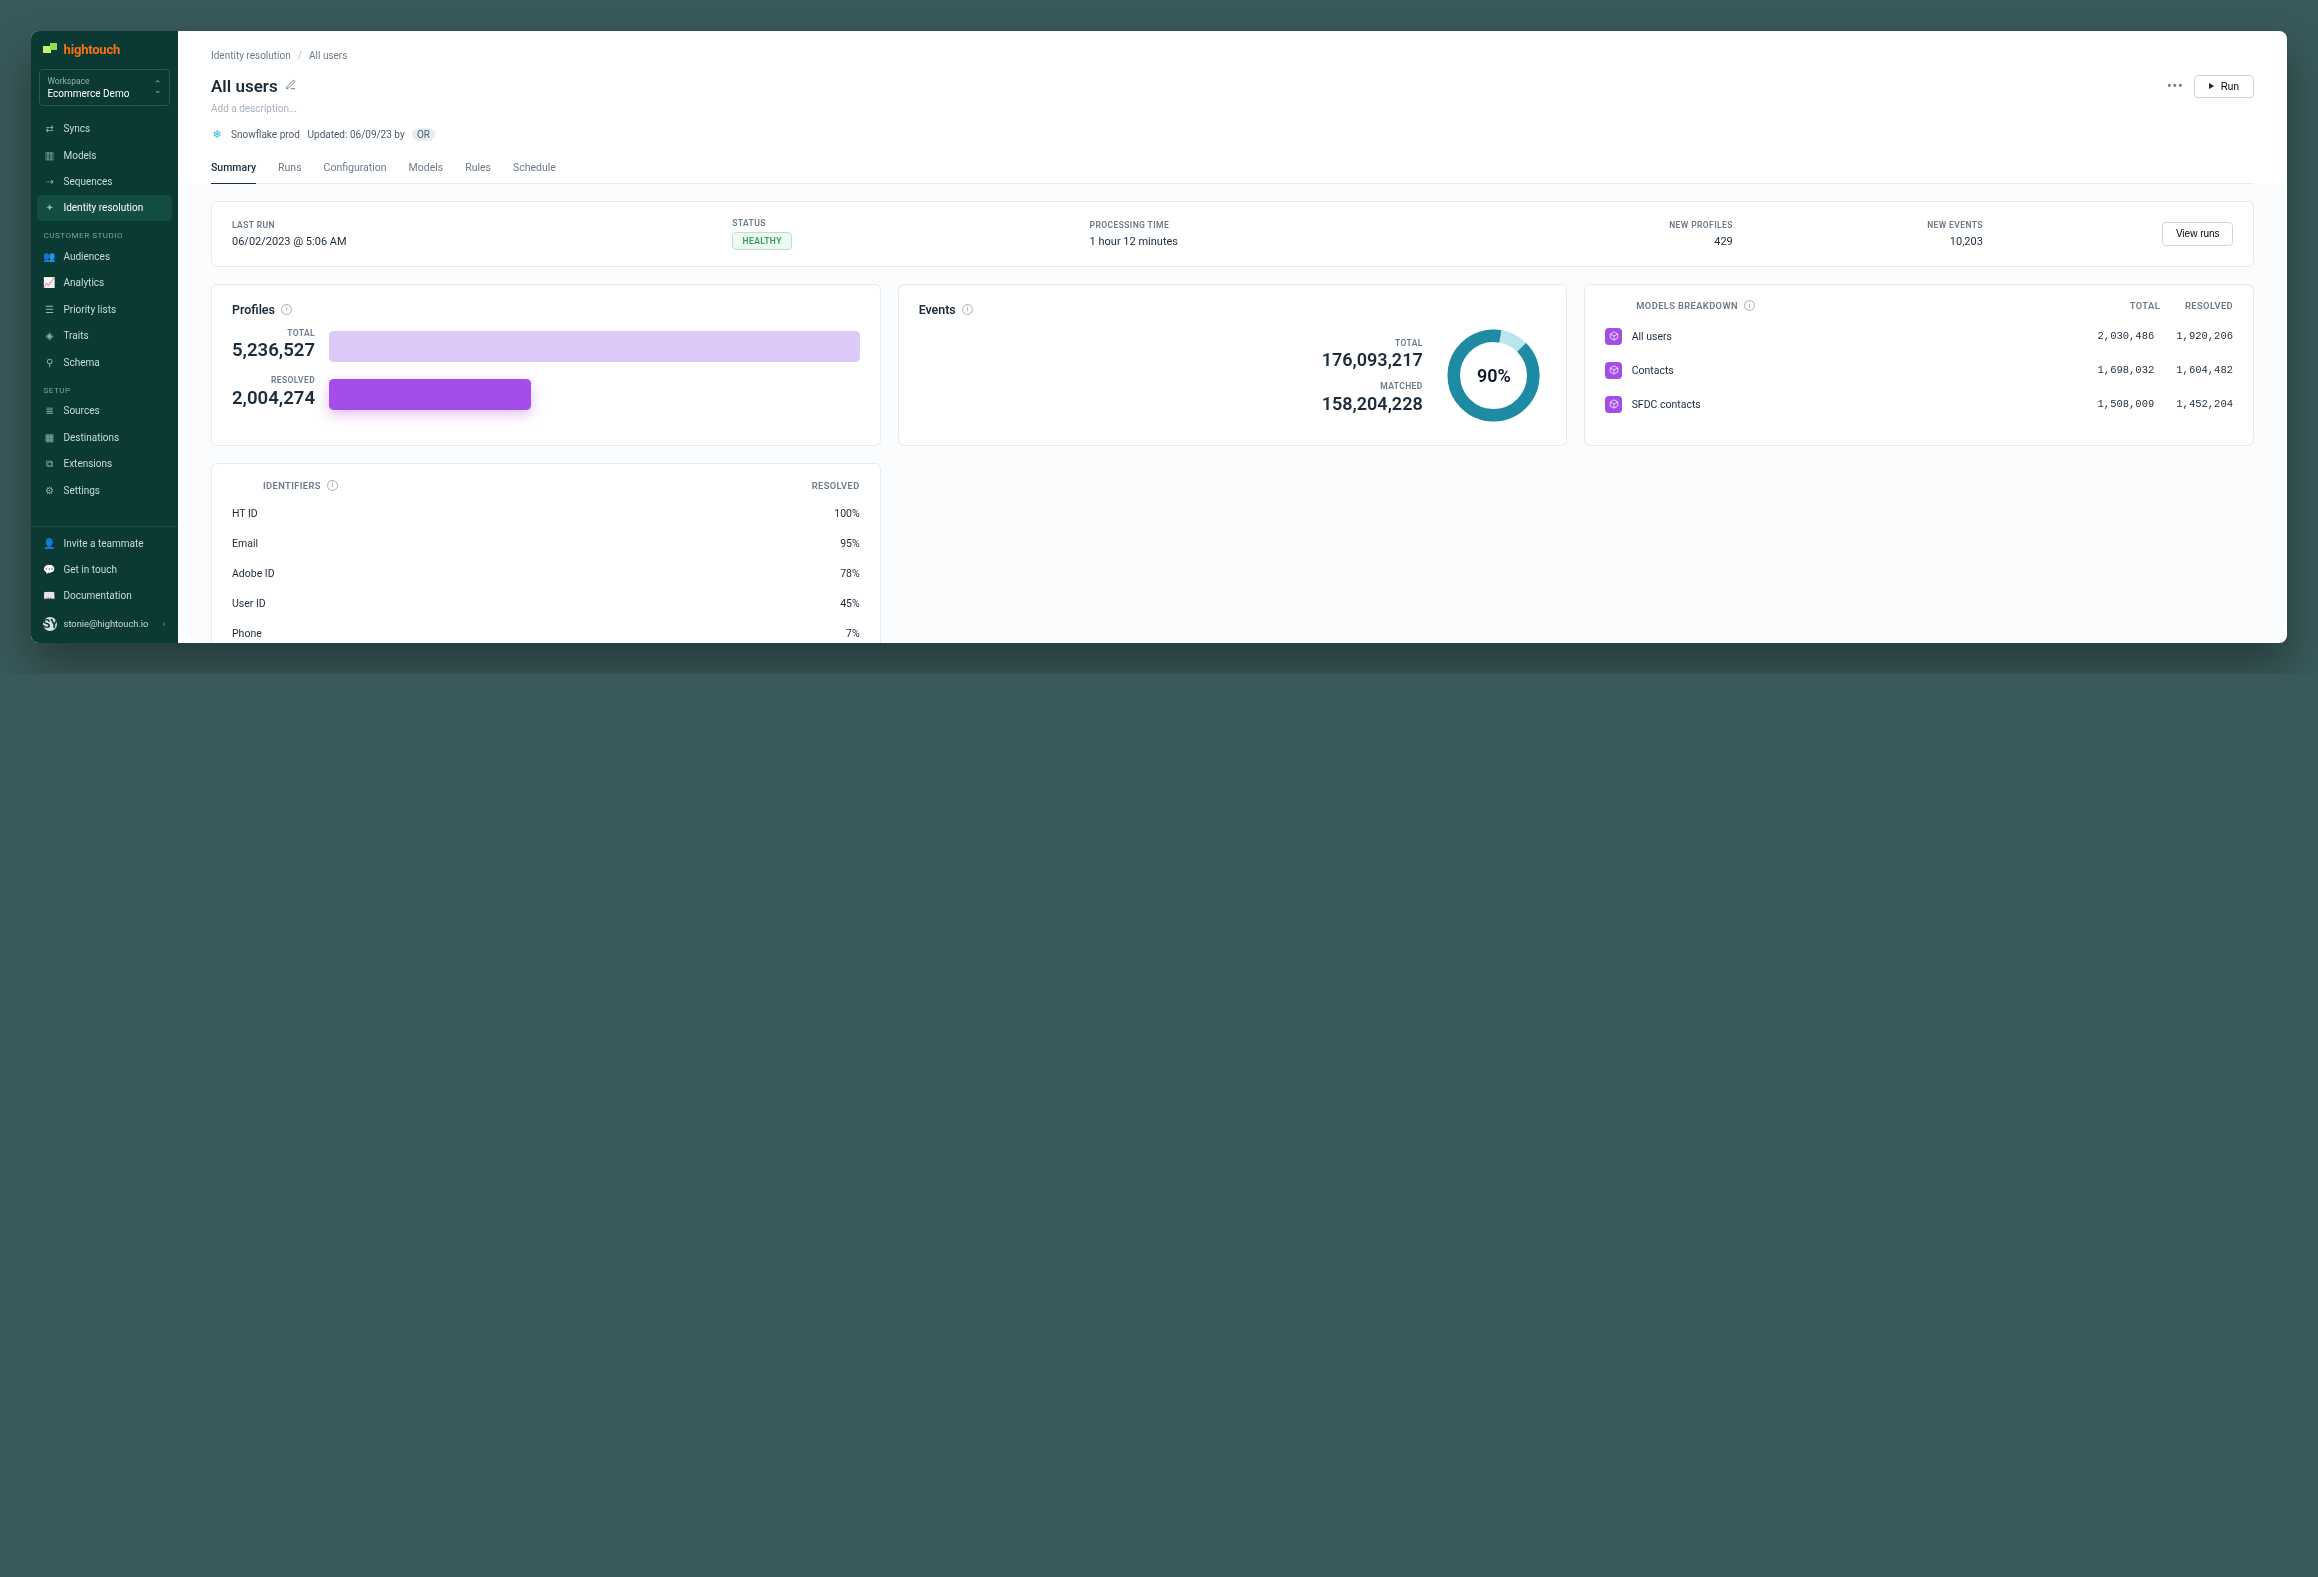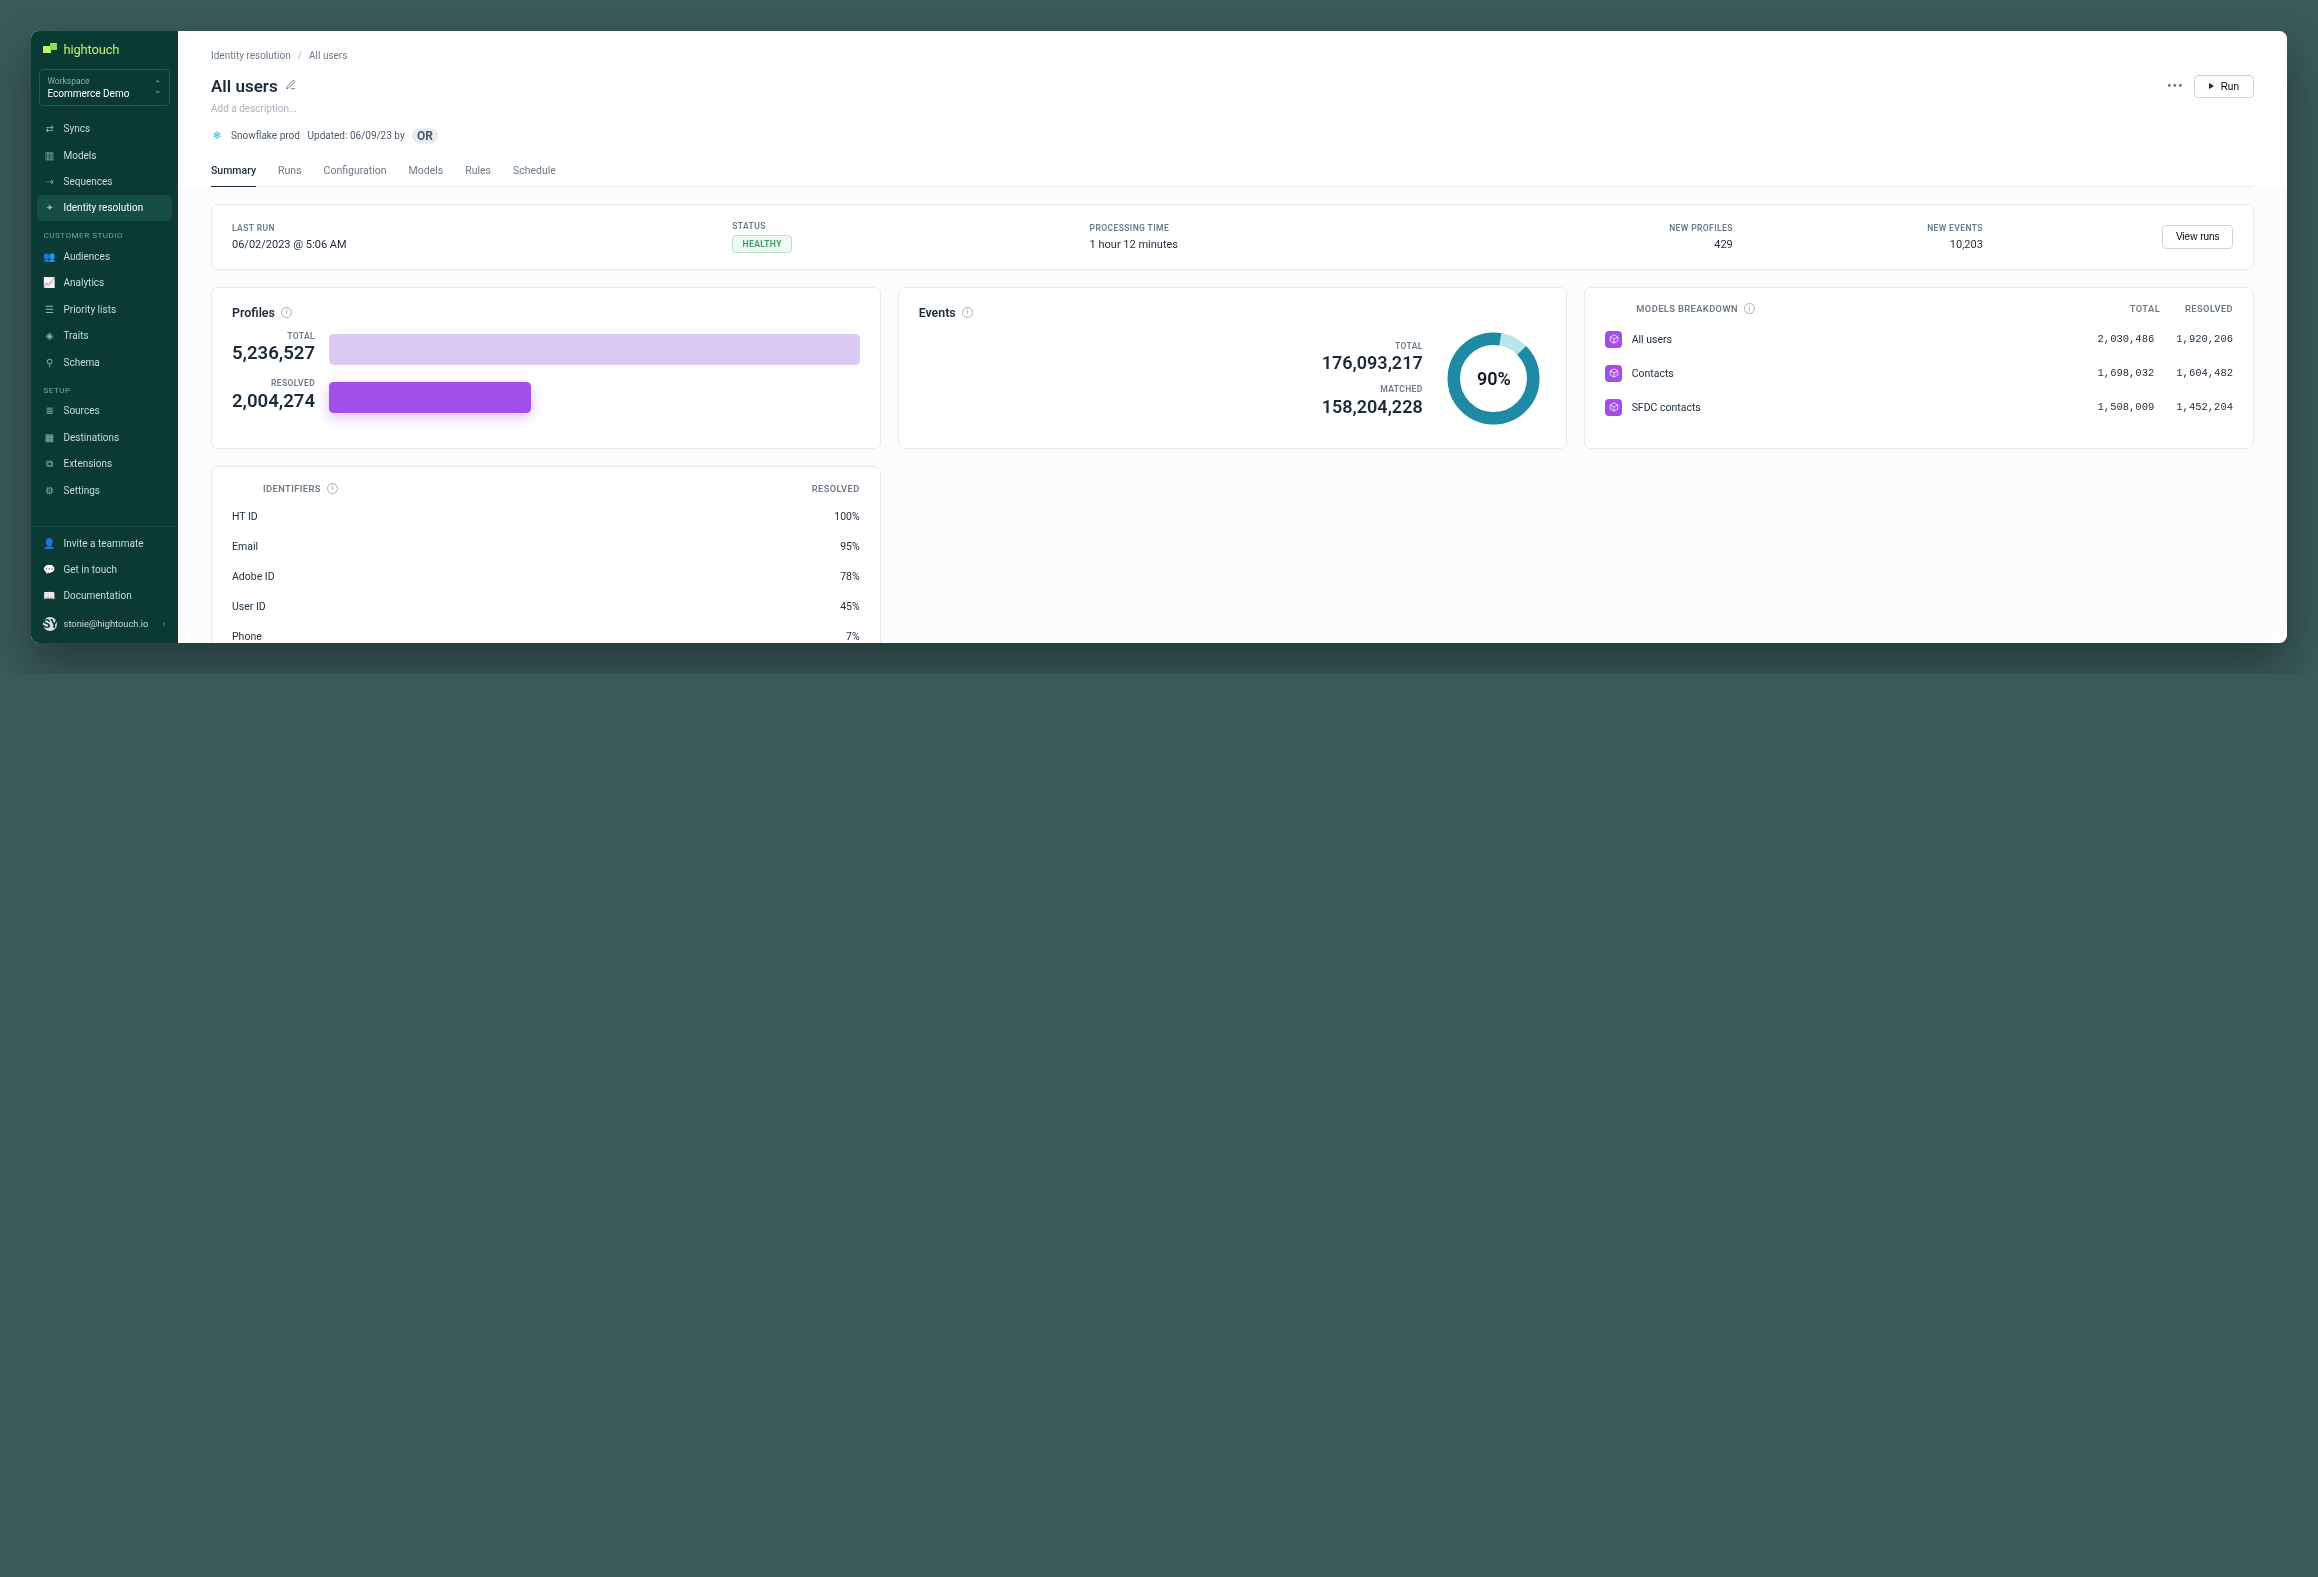--- a/index.html
+++ b/index.html
@@ -26,21 +26,21 @@
       flex-direction: column;
       font-size: 10px;
     }
     .logo-row {
       display: flex; align-items: center; gap: 6.2px;
       padding: 11px 12.4px 7.7px;
     }
     .logo-mark { width: 14px; height: 14px; position: relative; }
     .logo-mark .sq1 { position: absolute; width: 7.7px; height: 7.7px; background: #c5f06b; top: 3.1px; left: 0; }
     .logo-mark .sq2 { position: absolute; width: 7px; height: 7px; background: #8be04e; top: 0; left: 6.2px; }
-    .logo-text { color: #bef264; font-weight: 400; font-size: 13px; letter-spacing: -0.2px; }
+    .logo-text { color: #f97316; font-weight: 700; font-size: 13px; letter-spacing: -0.2px; }
     .workspace-box {
       margin: 4.6px 7.7px 9.3px;
       border: 0.8px solid #2a5a52;
       border-radius: 4.6px;
       padding: 6.2px 7.7px;
       position: relative;
     }
     .workspace-label { font-size: 8.5px; color: #8fb5ac; }
     .workspace-name { color: #fff; font-size: 10px; margin-top: 1.5px; }
     .workspace-chevron { position: absolute; right: 7.7px; top: 11px; color: #8fb5ac; font-size: 9.3px; line-height: 6.2px; }
@@ -68,21 +68,21 @@
     .title-row { display: flex; align-items: center; margin-top: 14px; }
     .page-title { font-size: 17px; font-weight: 600; color: #1a2b3b; }
     .edit-icon { margin-left: 7.7px; color: #6b7a88; }
     .actions { margin-left: auto; display: flex; align-items: center; gap: 11px; }
     .more-btn { color: #6b7a88; font-size: 14px; cursor: pointer; letter-spacing: 0.8px; }
     .run-btn { border: 0.8px solid #ccd3da; background: #fff; padding: 5.4px 14px; border-radius: 4.6px; font-size: 10px; font-weight: 500; display: flex; align-items: center; gap: 6.2px; cursor: pointer; }
     .run-btn .tri { width:0;height:0; border-left: 5.4px solid #1a2b3b; border-top:3.5px solid transparent; border-bottom:3.5px solid transparent; }
     .desc { margin-top: 4.6px; color: #a7b2bd; font-size: 10px; }
     .meta-row { display: flex; align-items: center; gap: 7.7px; margin-top: 14px; font-size: 10px; color: #4b5a68; }
     .snow-icon { width: 12.4px; height: 12.4px; color: #29b5e8; display: flex; align-items: center; justify-content: center; font-size: 11px; }
-    .or-badge { background: #e8edf1; color: #4b5a68; border-radius: 7.7px; padding: 0.8px 4.6px; font-size: 12px; font-weight: 700; }
+    .or-badge { background: #e8edf1; color: #4b5a68; border-radius: 7.7px; padding: 0.8px 4.6px; font-size: 10px; font-weight: 400; }
     .tabs { display: flex; gap: 22px; margin-top: 20px; border-bottom: 0.8px solid #e6ebef; font-size: 10.5px; align-items: center; }
     .tab { padding: 0 0 9.3px; color: #6b7a88; cursor: pointer; }
     .tab.active { color: #1a2b3b; font-weight: 500; border-bottom: 1.5px solid #1a2b3b; margin-bottom: -0.8px; }
     
     .content { padding: 17px 33px 23px; background: #fbfcfd; }
     .card { background: #fff; border: 0.8px solid #e6ebef; border-radius: 6.2px; }
     .status-card { display: flex; align-items: center; padding: 15.5px 20px; gap: 0; }
     .stat-block { display: flex; flex-direction: column; gap: 4.6px; }
     .stat-label { font-size: 8.5px; font-weight: 600; letter-spacing: 0.4px; color: #6b7a88; }
     .stat-val { font-size: 11px; color: #1a2b3b; }

